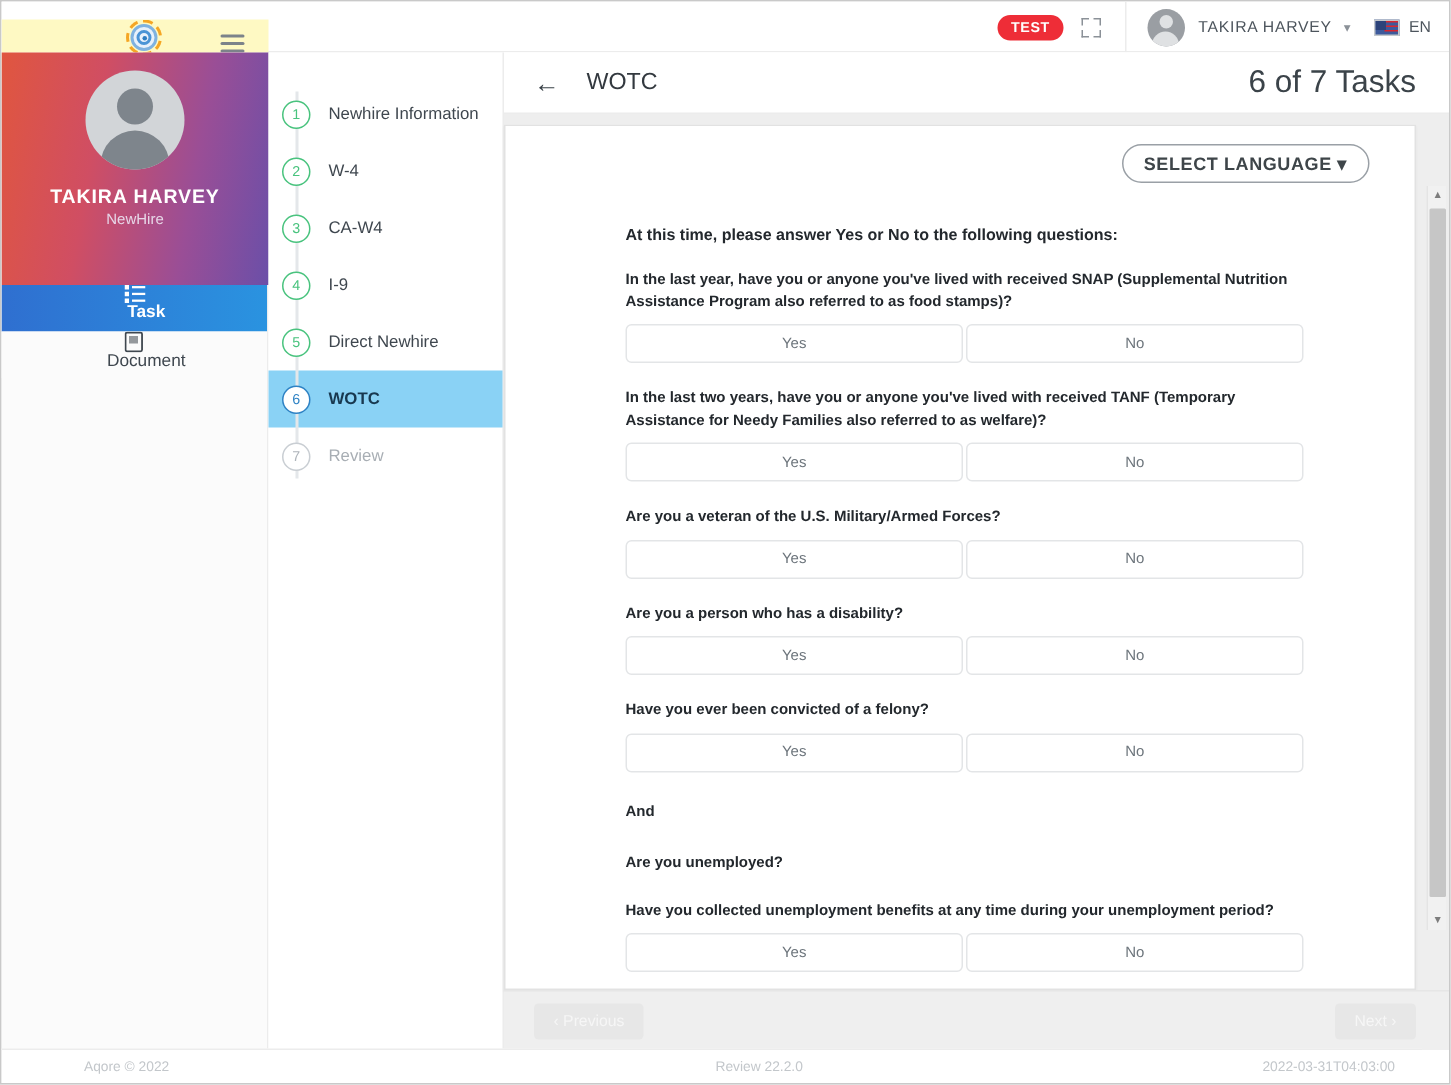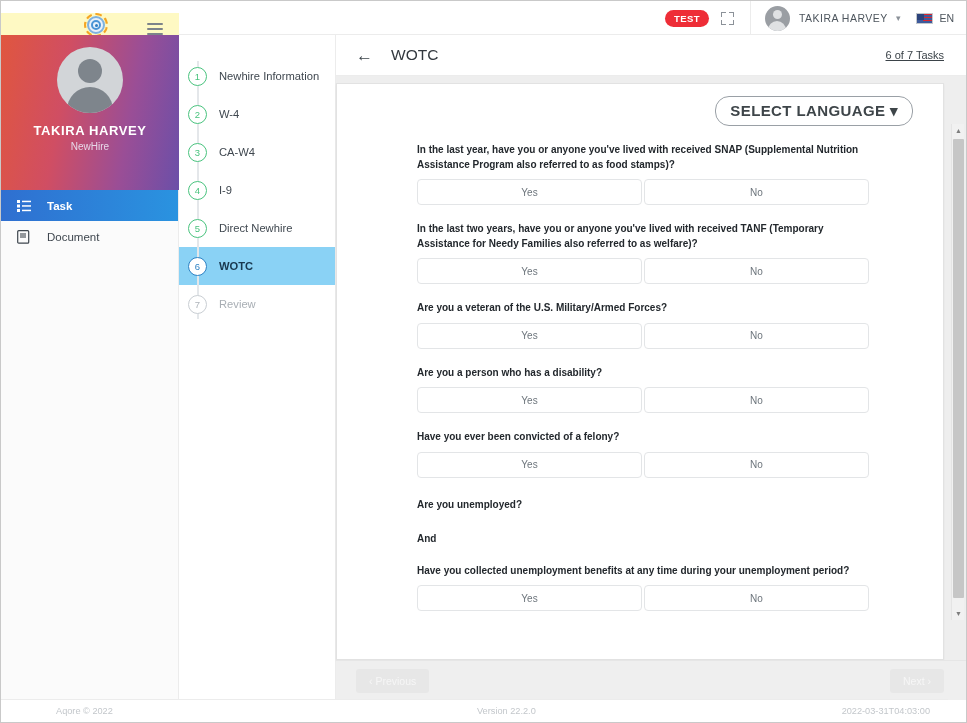--- a/index.html
+++ b/index.html
@@ -133,21 +133,21 @@
     border-radius:23px 23px 0 0; background:#7e858c;
   }
   .profile-name {
     margin-top: 10px; color: #fff; font-size: 13px; font-weight: bold; letter-spacing: .6px;
   }
   .profile-role {
     margin-top: 3px; color: #e7d7e8; font-size: 10px;
   }
   .nav-item {
     height: 31px; display: flex; align-items: center; padding-left: 16px;
-    font-size: 11.5px; cursor: pointer;
+    font-size: 11.5px; cursor: pointer; flex-direction: column;
   }
   .nav-item.active {
     background: linear-gradient(90deg, #2f6fd0 0%, #2a93e0 100%);
     color: #ffffff; font-weight: bold;
   }
   .nav-item.idle { background: #fbfbfb; color: #3f474f; text-align: center; }
   .nav-ico { width: 16px; margin-right: 14px; display:flex; align-items:center;}
   .nav-ico svg { display:block; }
 
   
@@ -180,37 +180,37 @@
   .main {
     position: absolute; left: 335px; top: 34px; right: 0; height: 665px;
     background: #ffffff;
   }
   .main-head {
     height: 41px; border-bottom: 1px solid #ececec;
     display: flex; align-items: center; padding: 0 22px 0 20px; background:#fff;
   }
   .back-arrow { font-size: 17px; color: #3b4349; cursor: pointer; line-height: 1;}
   .main-title { margin-left: 18px; font-size: 15.5px; color: #33393f; }
-  .task-count { margin-left: auto; font-size: 11px; color: #3b4349; text-decoration: underline; }
+  .task-count { margin-left: auto; font-size: 21px; color: #3b4349; }
 
   .canvas {
     position: absolute; left: 0; top: 41px; right: 0; bottom: 40px;
     background: #eeeeee; padding: 0;
   }
   .card {
     position: absolute; left: 0px; top: 7px; right: 22px; bottom: 0;
     background: #ffffff; border: 1px solid #e2e2e2;
     box-shadow: 0 1px 2px rgba(0,0,0,.05);
     overflow: hidden;
   }
   .card-inner { padding: 12px 30px 0 30px; }
   .lang-row { display: flex; justify-content: flex-end; }
   .lang-btn {
     border: 1px solid #9aa0a6; border-radius: 14px; background: #fff;
-    font-size: 15px; font-weight: bold; letter-spacing: .4px; color: #3e4549;
+    font-size: 12px; font-weight: bold; letter-spacing: .4px; color: #3e4549;
     padding: 5px 14px; cursor: pointer; text-align: right;
   }
   .intro {
     margin-top: 29px; font-size: 10.7px; font-weight: bold; color: #23282d;
     margin-left: 50px;
   }
   .qwrap { margin-left: 50px; }
   .q-text {
     margin-top: 17px; font-size: 10px; font-weight: bold; color: #23282d;
     line-height: 1.45; max-width: 452px;
@@ -377,20 +377,21 @@
       <div class="task-count">6 of 7 Tasks</div>
     </div>
 
     <div class="canvas">
       <div class="card">
         <div class="card-inner">
           <div class="lang-row">
             <button class="lang-btn">SELECT LANGUAGE ▾</button>
           </div>
 
+          <div class="intro">At this time, please answer Yes or No to the following questions:</div>
 
           <div class="qwrap">
 
             <div class="q-text">In the last year, have you or anyone you've lived with received SNAP (Supplemental Nutrition Assistance Program also referred to as food stamps)?</div>
             <div class="yn-row">
               <div class="yn-btn">Yes</div>
               <div class="yn-btn">No</div>
             </div>
 
             <div class="q-text">In the last two years, have you or anyone you've lived with received TANF (Temporary Assistance for Needy Families also referred to as welfare)?</div>
@@ -410,23 +411,23 @@
               <div class="yn-btn">Yes</div>
               <div class="yn-btn">No</div>
             </div>
 
             <div class="q-text">Have you ever been convicted of a felony?</div>
             <div class="yn-row">
               <div class="yn-btn">Yes</div>
               <div class="yn-btn">No</div>
             </div>
 
+            <div class="q-text q-only">And</div>
+
             <div class="q-text q-only">Are you unemployed?</div>
-
-            <div class="q-text q-only">And</div>
 
             <div class="q-text">Have you collected unemployment benefits at any time during your unemployment period?</div>
             <div class="yn-row">
               <div class="yn-btn">Yes</div>
               <div class="yn-btn">No</div>
             </div>
 
           </div>
 
         </div>
@@ -440,17 +441,17 @@
     </div>
 
     <div class="main-foot">
       <button class="foot-btn">‹  Previous</button>
       <button class="foot-btn right">Next  ›</button>
     </div>
   </div>
 
   <div class="pagefoot">
     <div class="pf-left">Aqore © 2022</div>
-    <div class="pf-mid">Version 22.2.0</div>
+    <div class="pf-mid">Review 22.2.0</div>
     <div class="pf-right">2022-03-31T04:03:00</div>
   </div>
 
 </div>
 
 </body></html>

